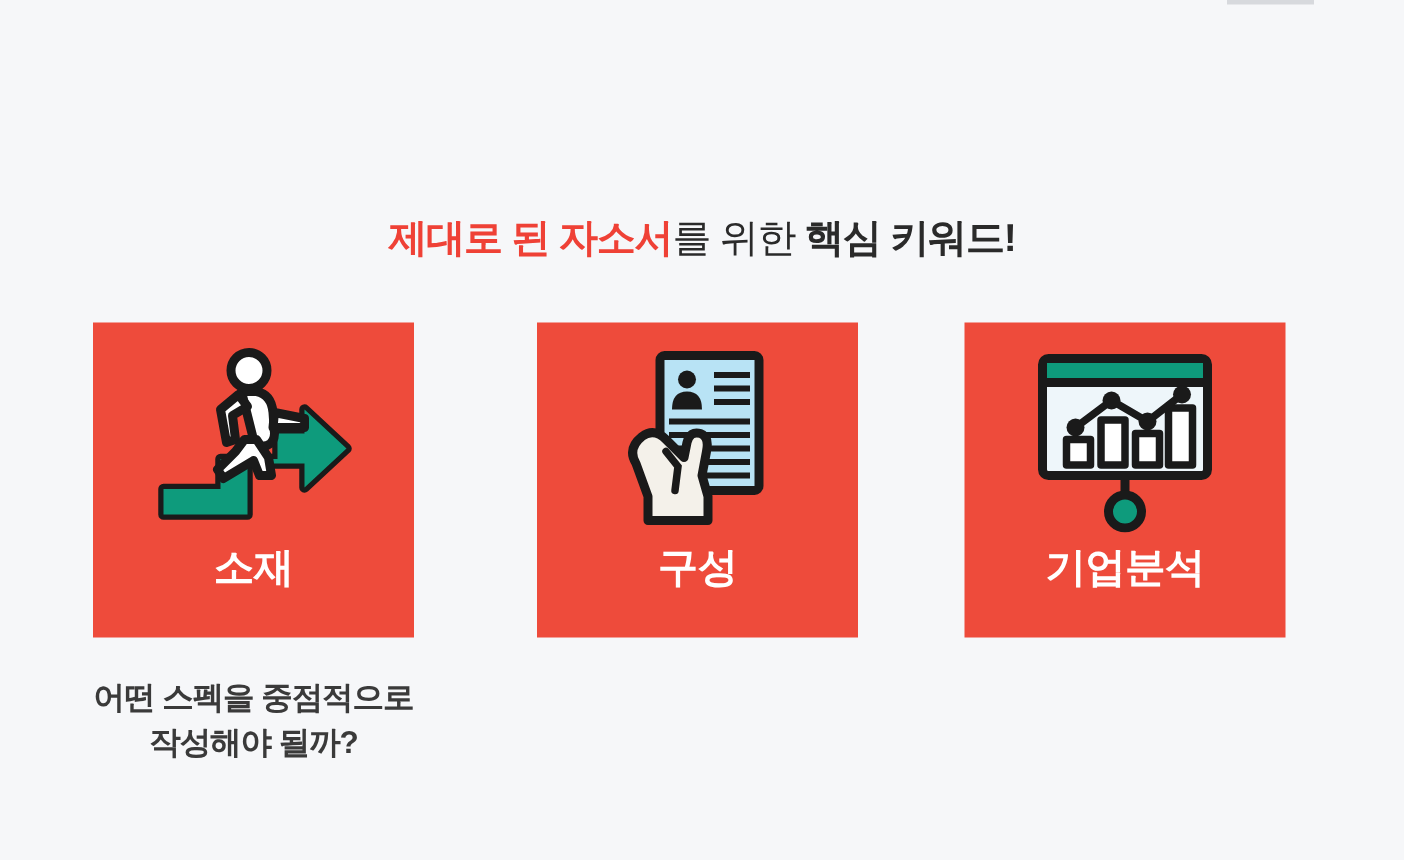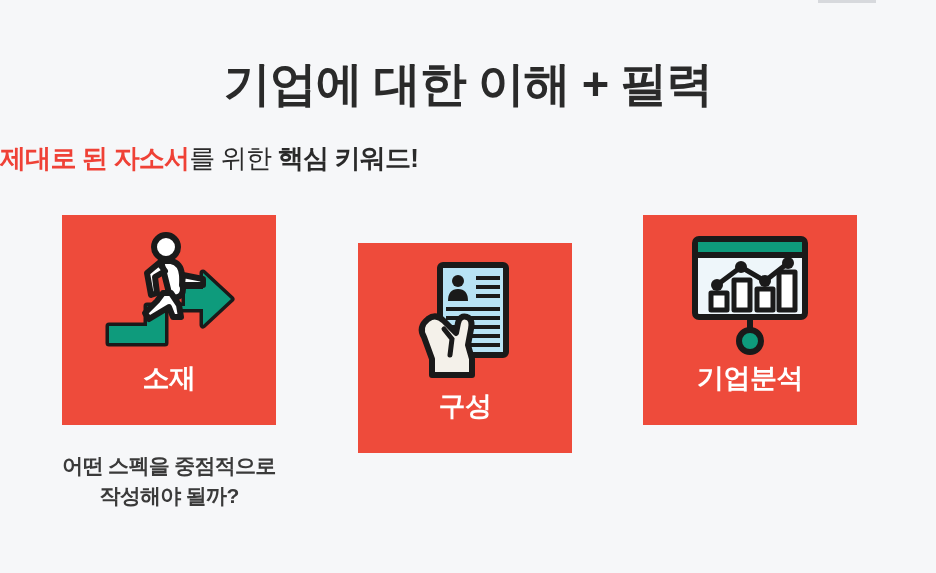--- a/index.html
+++ b/index.html
@@ -39,21 +39,21 @@
     color: #2a2a2a;
     letter-spacing: -1px;
     line-height: 1.1;
     white-space: nowrap;
   }
   .subtitle {
     position: absolute;
     top: 141px;
     left: 0;
     width: 936px;
-    text-align: left;
+    text-align: center;
     font-size: 26px;
     font-weight: bold;
     color: #2a2a2a;
     letter-spacing: -0.8px;
     white-space: nowrap;
   }
   .subtitle .hl {
     color: #ef4136;
   }
   .subtitle .reg {
@@ -71,21 +71,21 @@
     top: 0;
     width: 214px;
     height: 210px;
     background: #ee4b3b;
     display: flex;
     flex-direction: column;
     align-items: center;
     justify-content: flex-start;
   }
   .card-1 { left: 62px; }
-  .card-2 { left: 358px; margin-top: 28px; }
+  .card-2 { left: 358px; }
   .card-3 { left: 643px; align-items: center; }
   .card-icon {
     margin-top: 16px;
     height: 125px;
     display: flex;
     align-items: center;
     justify-content: center;
   }
   .card-label {
     margin-top: 4px;
@@ -117,21 +117,20 @@
   .caption-2 { left: 336px; top: 33px; width: 258px; }
   .caption-3 { left: 590px; top: 6px;  width: 320px; }
 </style>
 </head>
 <body>
 
 <div class="page">
 
   <div class="top-notch"></div>
 
-  <div class="title">기업에 대한 이해 + 필력</div>
 
   <div class="subtitle"><span class="hl">제대로 된 자소서</span><span class="reg">를 위한 </span><span>핵심 키워드</span><span>!</span></div>
 
   <div class="cards">
 
     <div class="card card-1">
       <div class="card-icon">
         <svg width="140" height="125" viewBox="0 0 140 125">
           <g stroke="#1a1a1a" stroke-width="7" stroke-linejoin="round" stroke-linecap="round" fill="#0e9b7c">
             <path d="M10 112 L10 95 L48 95 L48 75 L86 75 L86 58 L104 58 L104 42 L132 68 L104 94 L104 78 L66 78 L66 95 L66 95 L66 112 Z"></path>

